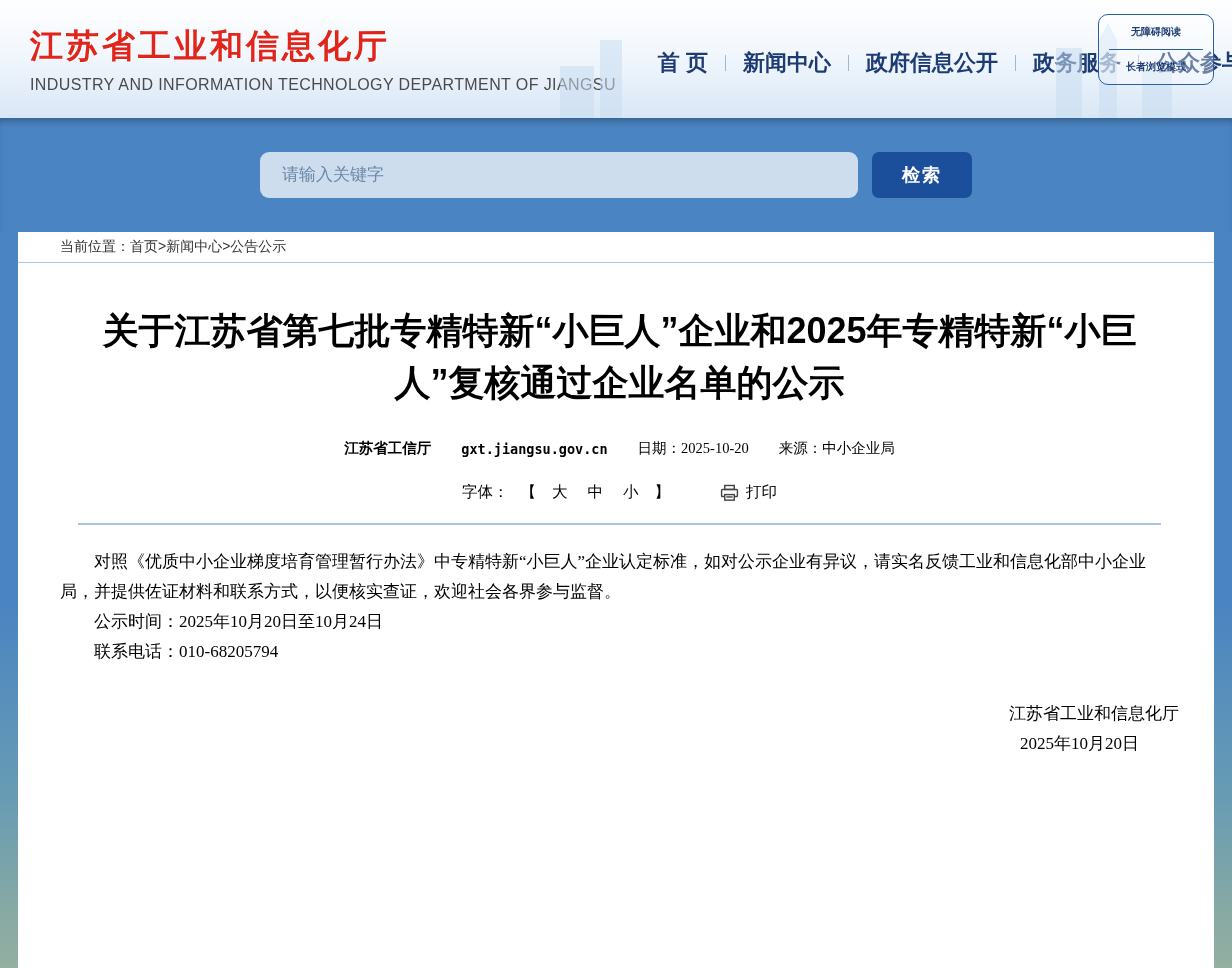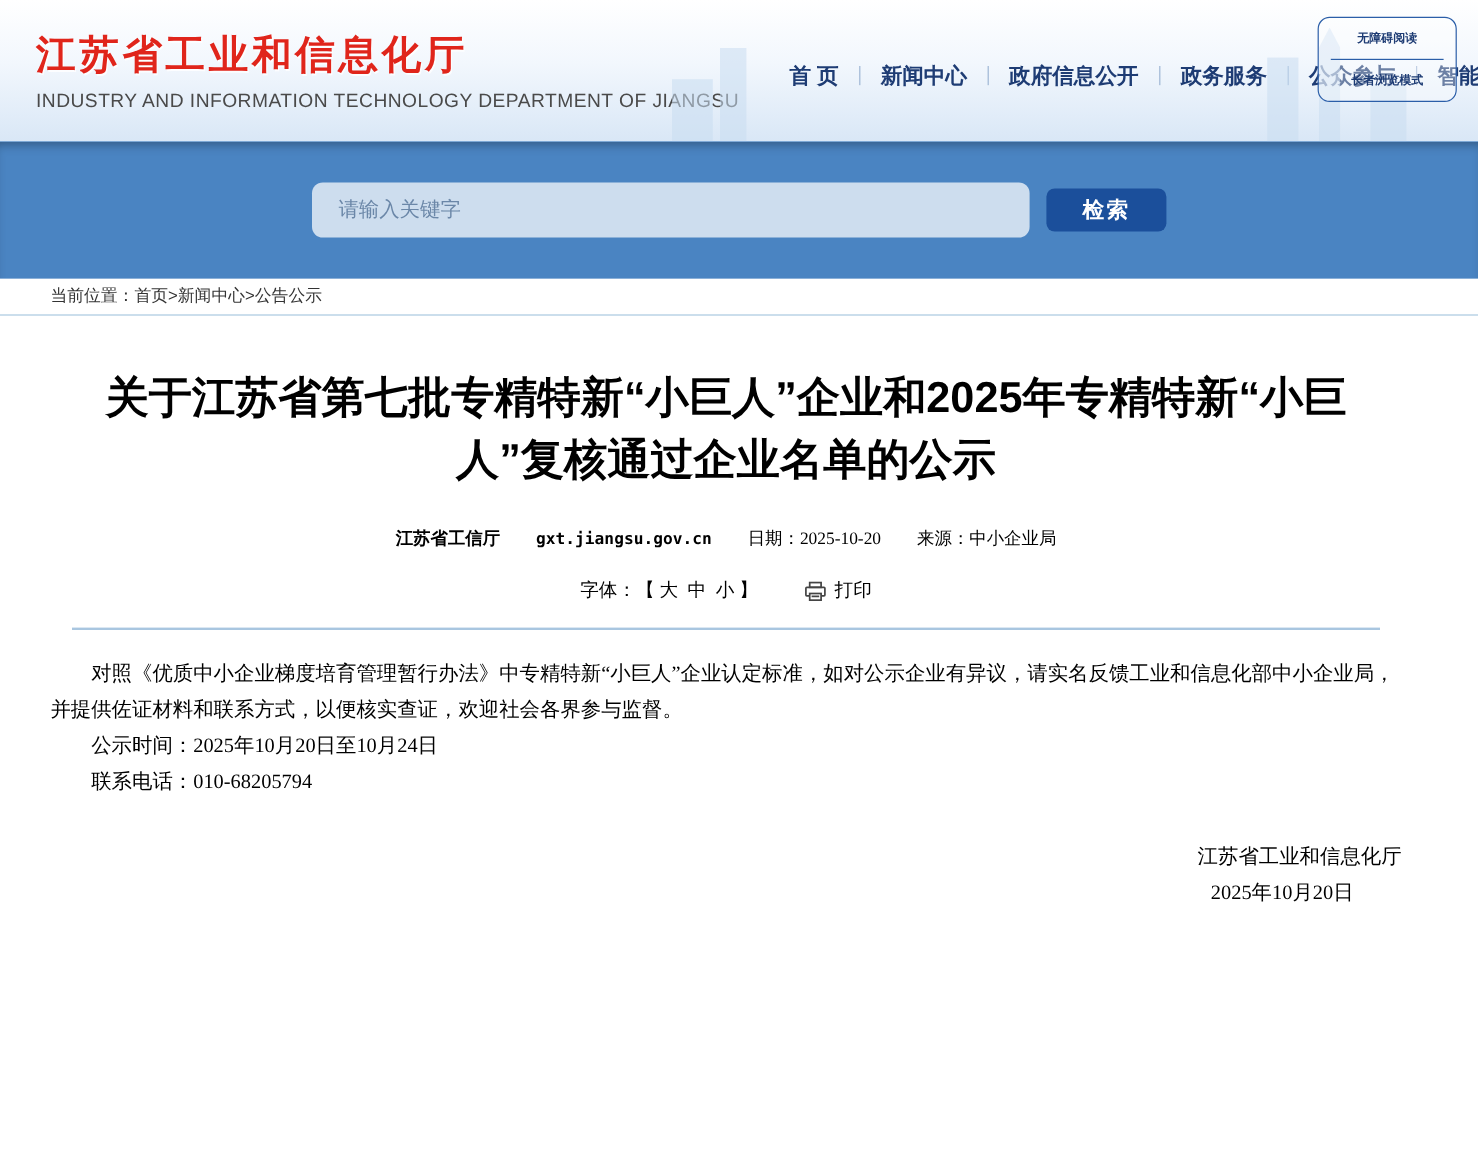--- a/index.html
+++ b/index.html
@@ -17,21 +17,21 @@
   .skyline { position:absolute; bottom:0; background:#c9dcf0; opacity:.55; }
   .sk1 { left:560px; width:34px; height:52px; }
   .sk2 { left:600px; width:22px; height:78px; }
   .sk3 { right:150px; width:26px; height:70px; }
   .sk4 { right:115px; width:18px; height:95px; clip-path:polygon(50% 0,100% 18%,100% 100%,0 100%,0 18%); }
   .sk5 { right:60px; width:30px; height:48px; }
   .logo-block { margin-left:30px; flex:0 0 auto; }
   .logo-title { color:#e0251b; font-size:33px; font-weight:bold; letter-spacing:3px; text-shadow:1px 1px 0 rgba(255,255,255,.8); }
   .logo-sub { color:#4a4a4a; font-size:16px; letter-spacing:.4px; margin-top:7px; }
   .main-nav { display:flex; align-items:center; margin-left:42px; margin-top:8px; }
-  .nav-item { color:#1e3c74; font-size:18px; font-weight:bold; padding:4px 0; cursor:pointer; white-space:nowrap; }
+  .nav-item { color:#1e3c74; font-size:22px; font-weight:bold; padding:4px 0; cursor:pointer; white-space:nowrap; }
   .nav-sep { width:1px; height:16px; background:#9fb6d4; margin:0 17px; }
   .access-box {
     position:absolute; right:18px; top:14px; width:116px;
     border:1px solid #2b5ea8; border-radius:10px; background:rgba(255,255,255,.35);
     display:flex; flex-direction:column; align-items:stretch; text-align:center;
   }
   .access-item { color:#1e3c74; font-size:10px; font-weight:bold; padding:10px 4px; cursor:pointer; white-space:nowrap; }
   .access-divider { height:1px; background:#2b5ea8; margin:0 10px; }
   
   .search-band {
@@ -40,49 +40,49 @@
     display:flex; align-items:center; justify-content:center; gap:14px;
   }
   .search-input {
     width:598px; height:46px; border:none; outline:none;
     background:#cdddee; border-radius:9px; padding:0 22px;
     font-size:17px; color:#33517a;
     font-family:"Liberation Sans","DejaVu Sans",sans-serif;
   }
   .search-input::placeholder { color:#6b87a8; }
   .search-btn {
-    width:100px; height:36px; border:none; border-radius:7px;
+    width:100px; height:46px; border:none; border-radius:7px;
     background:#1b4f9b; color:#ffffff; font-size:18px; font-weight:bold;
     letter-spacing:2px; cursor:pointer;
     font-family:"Liberation Sans","DejaVu Sans",sans-serif;
   }
   
-  .content-panel { margin:0 0; background:#ffffff; min-height:736px; }
+  .content-panel { margin:0 18px; background:#ffffff; min-height:736px; }
   .breadcrumb-bar {
     height:31px; border-bottom:1px solid #aac8e0;
     display:flex; align-items:center; padding-left:42px;
     font-size:14px; color:#333;
   }
   .breadcrumb-label { color:#333; }
   .breadcrumb-path { color:#333; cursor:pointer; }
-  .article { padding:0 64px 0 42px; font-family:"Liberation Serif","DejaVu Serif",serif; color:#000; }
+  .article { padding:0 35px 0 42px; font-family:"Liberation Serif","DejaVu Serif",serif; color:#000; }
   .article-title {
     margin:42px auto 0 auto; max-width:1060px; text-align:center;
     font-size:36px; font-weight:bold; line-height:52px; color:#000;
     font-family:"Liberation Sans","DejaVu Sans",sans-serif;
   }
   .meta-line {
     margin-top:30px; display:flex; justify-content:center; align-items:center;
     gap:30px; font-size:14.5px; color:#000;
   }
   .meta-dept { font-weight:bold; }
   .meta-site { font-family:"DejaVu Sans Mono","Liberation Mono",monospace; font-weight:bold; font-size:13.5px; }
   .font-line {
     margin-top:24px; display:flex; justify-content:center; align-items:center;
-    gap:0; font-size:15.5px; color:#000;
+    gap:12px; font-size:15.5px; color:#000;
   }
   .font-size-opt { cursor:pointer; padding:0 4px; }
   .print-group { display:flex; align-items:center; gap:7px; margin-left:38px; cursor:pointer;justify-content:flex-end; }
   .print-icon { width:19px; height:18px; display:block; }
   .rule { border:none; border-top:2px solid #a9c6e0; margin:20px 18px 0 18px; }
   .body-text { margin-top:22px; font-size:17px; line-height:30px; }
   .para { text-indent:2em; }
   .plain-line { text-indent:2em; }
   .attachments { margin-top:30px; }
   .attach-first { text-indent:2em; }

